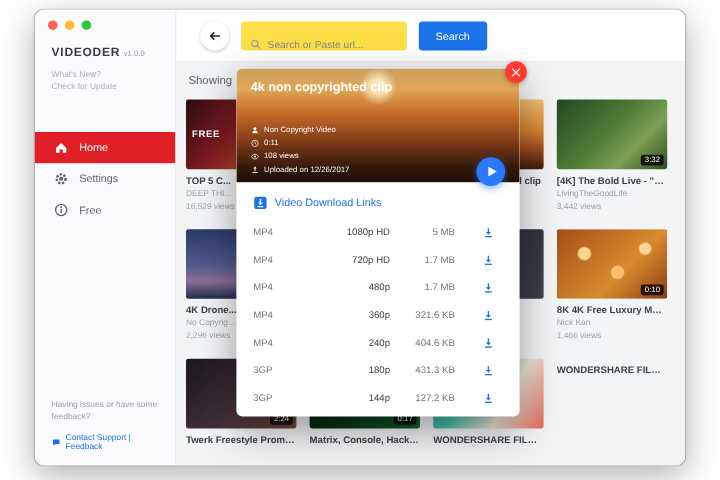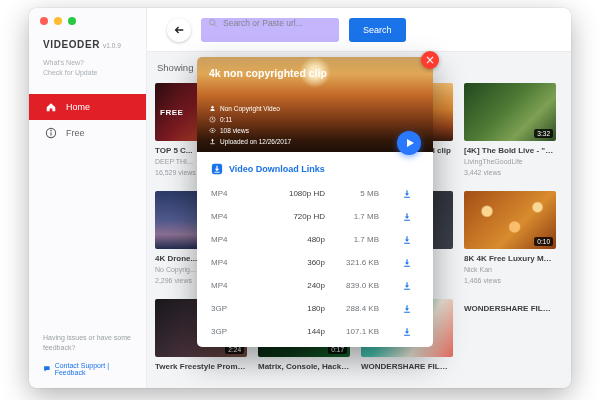--- a/index.html
+++ b/index.html
@@ -14,36 +14,36 @@
   .traffic span { width:8px; height:8px; border-radius:50%; cursor:pointer; }
   .tl-red{background:#ff5f57}.tl-yellow{background:#febc2e}.tl-green{background:#28c840}
 
   
   .sidebar { width:118px; height:100%; background:#fbfbfd; border-right:1px solid #ececf0; position:relative; flex:0 0 118px; }
   .brand { padding:26px 10px 0 14px; }
   .brand-name { font-size:10px; font-weight:bold; letter-spacing:.6px; color:#3a3a3e; }
   .brand-ver { font-size:6.5px; color:#9aa0a6; margin-left:3px; }
   .brand-links { padding:6px 10px 0 14px; }
   .brand-links a { display:block; font-size:7px; color:#a9aeb4; line-height:10px; text-decoration:none; cursor:pointer; }
-  nav { margin-top:16px; }
+  nav { margin-top:32px; }
   .nav-item { height:26px; display:flex; align-items:center; gap:9px; padding-left:16px; color:#5f6368; font-size:9px; cursor:pointer; }
   .nav-item .nav-icon { width:12px; height:12px; display:inline-flex; }
   .nav-item .nav-icon svg { width:12px; height:12px; }
   .nav-item.active { background:#e01f26; color:#fff; }
   .side-bottom { position:absolute; left:14px; right:8px; bottom:12px; }
   .feedback-text { font-size:7px; color:#9aa0a6; line-height:10px; }
   .contact-row { margin-top:9px; display:flex; align-items:center; gap:4px; color:#1a73e8; font-size:7px; cursor:pointer; }
   .contact-row svg { width:8px; height:8px; }
 
   
   .main { flex:1; background:#f3f4f6; position:relative; overflow:hidden; }
   .topbar { height:44px; background:#fff; border-bottom:1px solid #e9e9ee; display:flex; align-items:center; padding-left:20px; gap:10px; }
   .back-btn { width:24px; height:24px; border-radius:50%; border:none; background:#fff; box-shadow:0 1px 3px rgba(0,0,0,.22); display:flex; align-items:center; justify-content:center; cursor:pointer; flex:0 0 24px; }
   .back-btn svg { width:12px; height:12px; }
-  .searchbox { width:138px; height:24px; background:#c4b5fd; border-radius:3px; display:flex; align-items:flex-start; padding:0 7px; gap:5px; }
+  .searchbox { width:138px; height:24px; background:#fde047; border-radius:3px; display:flex; align-items:flex-end; padding:0 7px; gap:5px; }
   .searchbox svg { width:10px; height:10px; flex:0 0 10px; }
   .searchbox input { border:none; outline:none; background:transparent; font-size:8.5px; color:#3c4043; width:100%; font-family:"Liberation Sans",sans-serif; }
   .searchbox input::placeholder { color:#80868b; }
   .search-btn { height:24px; padding:0 14px; background:#1a73e8; color:#fff; font-size:9px; border:none; border-radius:3px; cursor:pointer; font-family:"Liberation Sans",sans-serif; }
 
   .showing { margin:10px 0 10px 10px; font-size:9.5px; color:#5f6368; }
 
   .grid { padding:0 8px; display:grid; grid-template-columns:repeat(4, 92px); column-gap:11px; row-gap:14px; }
   .card { cursor:pointer; }
   .thumb { height:58px; border-radius:2px; position:relative; overflow:hidden; }
@@ -78,21 +78,21 @@
     linear-gradient(180deg,#caa05f 0%,#e0a755 18%,#c46a28 40%,#7c3a17 65%,#301709 88%,#1d0f07 100%); }
   .modal-title { font-size:10.5px; font-weight:bold; color:#fff; }
   .modal-meta { position:absolute; left:12px; bottom:5px; }
   .meta-line { display:flex; align-items:center; gap:4px; color:#fff; font-size:6.5px; line-height:11px; }
   .meta-line svg { width:7px; height:7px; flex:0 0 7px; }
   .play-btn { position:absolute; right:12px; bottom:-3px; width:24px; height:24px; border-radius:50%; background:#2979ff;
     border:none; cursor:pointer; display:flex; align-items:center; justify-content:center;
     box-shadow:0 2px 6px rgba(41,121,255,.55); z-index:21; }
   .play-tri { width:0; height:0; border-left:7px solid #fff; border-top:4.5px solid transparent; border-bottom:4.5px solid transparent; margin-left:2px; }
   .modal-body { padding:9px 14px 6px; }
-  .links-row { display:flex; align-items:center; gap:6px; color:#1a73e8; font-size:9px; font-weight:bold; margin:2px 0 7px; }
+  .links-row { display:flex; align-items:center; gap:6px; color:#1a73e8; font-size:9px; font-weight:normal; margin:2px 0 7px; }
   .links-row svg { width:12px; height:12px; }
   .dl-row { display:flex; align-items:center; height:23px; }
   .dl-format { width:42px; font-size:8px; color:#70757a; }
   .dl-quality { width:72px; text-align:right; font-size:8px; color:#3c4043; }
   .dl-size { flex:1; text-align:right; font-size:8px; color:#70757a; padding-right:16px; }
   .dl-btn { width:24px; background:none; border:none; cursor:pointer; color:#1a73e8; display:flex; justify-content:center; }
   .dl-btn svg { width:10px; height:10px; }
 </style>
 </head>
 <body>
@@ -113,20 +113,29 @@
       <a>Check for Update</a>
     </div>
     <nav id="nav">
         <div class="nav-item active">
           <span class="nav-icon">
             <svg viewBox="0 0 14 14">
               <path d="M2 7.3 7 2.6l5 4.7V12H8.6V8.8H5.4V12H2z" fill="currentColor"></path>
             </svg>
           </span>
           <span>Home</span>
+        </div>
+        <div class="nav-item">
+          <span class="nav-icon">
+            <svg viewBox="0 0 14 14">
+              <circle cx="7" cy="7" r="4.3" fill="none" stroke="currentColor" stroke-width="2.4" stroke-dasharray="2.2 1.45"></circle>
+              <circle cx="7" cy="7" r="2" fill="currentColor"></circle>
+            </svg>
+          </span>
+          <span>Settings</span>
         </div>
         <div class="nav-item">
           <span class="nav-icon">
             <svg viewBox="0 0 14 14">
               <circle cx="7" cy="7" r="5.4" fill="none" stroke="currentColor" stroke-width="1.3"></circle>
               <rect x="6.35" y="6.1" width="1.3" height="3.9" fill="currentColor"></rect>
               <circle cx="7" cy="4.3" r=".95" fill="currentColor"></circle>
             </svg>
           </span>
           <span>Free</span>
@@ -333,43 +342,43 @@
             <button class="dl-btn">
               <svg viewBox="0 0 14 14">
                 <path d="M6.2 1.6h1.6v4.6H10L7 9.4 4 6.2h2.2z" fill="currentColor"></path>
                 <rect x="3" y="10.8" width="8" height="1.5" fill="currentColor"></rect>
               </svg>
             </button>
           </div>
           <div class="dl-row">
             <span class="dl-format">MP4</span>
             <span class="dl-quality">240p</span>
-            <span class="dl-size">839.0 KB</span>
+            <span class="dl-size">404.6 KB</span>
             <button class="dl-btn">
               <svg viewBox="0 0 14 14">
                 <path d="M6.2 1.6h1.6v4.6H10L7 9.4 4 6.2h2.2z" fill="currentColor"></path>
                 <rect x="3" y="10.8" width="8" height="1.5" fill="currentColor"></rect>
               </svg>
             </button>
           </div>
           <div class="dl-row">
             <span class="dl-format">3GP</span>
             <span class="dl-quality">180p</span>
-            <span class="dl-size">288.4 KB</span>
+            <span class="dl-size">431.3 KB</span>
             <button class="dl-btn">
               <svg viewBox="0 0 14 14">
                 <path d="M6.2 1.6h1.6v4.6H10L7 9.4 4 6.2h2.2z" fill="currentColor"></path>
                 <rect x="3" y="10.8" width="8" height="1.5" fill="currentColor"></rect>
               </svg>
             </button>
           </div>
           <div class="dl-row">
             <span class="dl-format">3GP</span>
             <span class="dl-quality">144p</span>
-            <span class="dl-size">107.1 KB</span>
+            <span class="dl-size">127.2 KB</span>
             <button class="dl-btn">
               <svg viewBox="0 0 14 14">
                 <path d="M6.2 1.6h1.6v4.6H10L7 9.4 4 6.2h2.2z" fill="currentColor"></path>
                 <rect x="3" y="10.8" width="8" height="1.5" fill="currentColor"></rect>
               </svg>
             </button>
           </div>
         </div>
     </div>
   </div>

